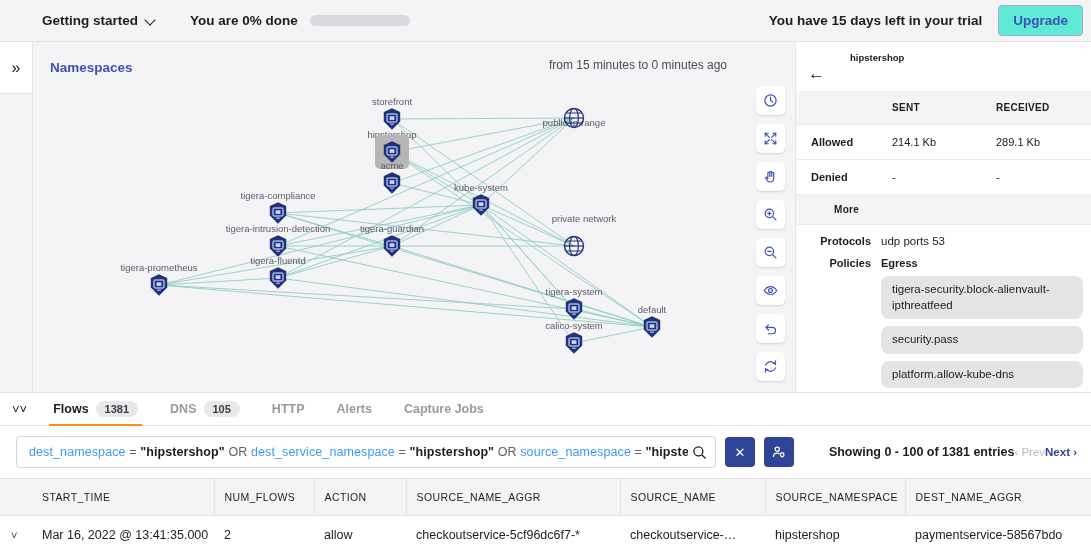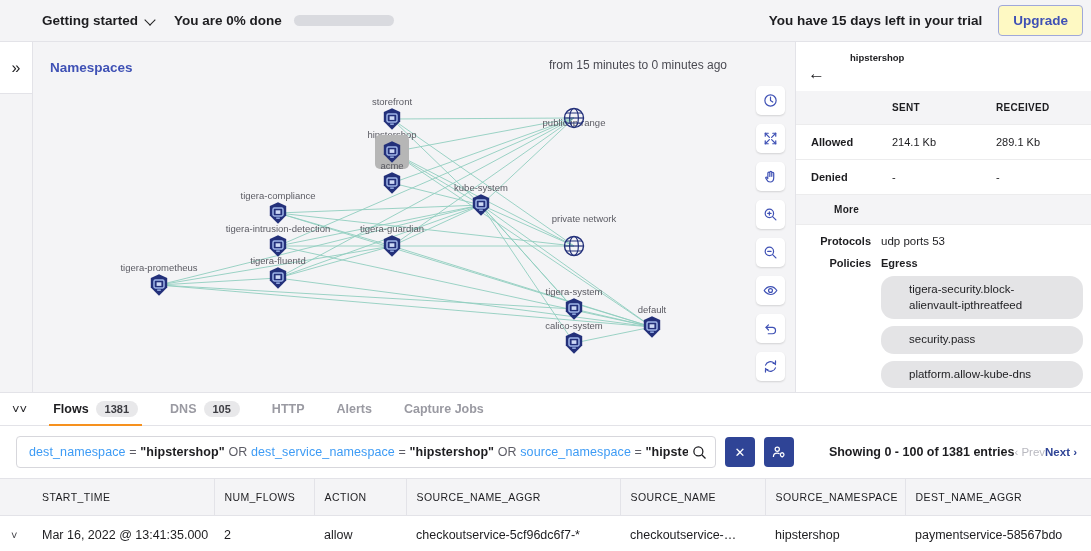--- a/index.html
+++ b/index.html
@@ -25,30 +25,30 @@
   }
   .chev-down {
     width: 11px; height: 11px; position: relative; display: inline-block;
   }
   .chev-down::after {
     content: ""; position: absolute; left: 1px; top: 1px;
     width: 7px; height: 7px;
     border-right: 1.6px solid #222; border-bottom: 1.6px solid #222;
     transform: rotate(45deg);
   }
-  .done-text { margin-left: 18px; font-size: 13.5px; font-weight: 700; color: #1d1d20; }
+  .done-text { margin-left: 34px; font-size: 13.5px; font-weight: 700; color: #1d1d20; }
   .progress-track {
     margin-left: 12px; width: 100px; height: 11px; border-radius: 6px; background: #d9dadf;
   }
   .trial-text {
     margin-left: auto; font-size: 13.5px; font-weight: 700; color: #1d1d20;
   }
   .upgrade-btn {
     margin-left: 16px; margin-right: 8px;
-    background: #fef9c3; color: #3f51b5;
+    background: #5eead4; color: #3f51b5;
     border: 1px solid #9fa8da; border-radius: 4px;
     font-size: 13.5px; font-weight: 700; font-family: inherit;
     padding: 7px 14px; cursor: pointer;
   }
 
   
   .rail {
     position: absolute; top: 42px; left: 0; width: 33px; height: 52px;
     background: #ffffff; border-right: 1px solid #e3e3e8; border-bottom: 1px solid #e3e3e8;
     display: flex; align-items: center; justify-content: center; cursor: pointer;
@@ -126,22 +126,22 @@
   .more-bar {
     background: #f4f4f6; font-size: 10px; font-weight: 700; color: #1d1d20;
     padding: 9px 8px 9px 38px; letter-spacing: .3px;
     border-bottom: 1px solid #ececed;
   }
   .kv { display: flex; padding: 10px 8px 0 8px; }
   .kv .k { width: 77px; text-align: right; font-size: 11px; font-weight: 700; color: #1d1d20; padding-right: 10px; flex: none; }
   .kv .v { font-size: 11.5px; color: #1d1d20; }
   .kv .v b { font-size: 11px; }
   .pill {
-    display: block; background: #e4e4e6; border-radius: 13px;
-    padding: 6px 28px; margin-top: 7px; font-size: 11.5px; color: #1d1d20;
+    display: block; background: #e4e4e6; border-radius: 8px;
+    padding: 6px 11px; margin-top: 7px; font-size: 11.5px; color: #1d1d20;
     line-height: 1.35;
   }
 
   
   .tabbar {
     position: absolute; top: 392px; left: 0; width: 1091px; height: 34px;
     background: #ffffff; border-top: 1px solid #e3e3e8; border-bottom: 1px solid #e3e3e8;
     display: flex; align-items: center;
   }
   .dblchev { margin-left: 12px; margin-right: 10px; font-size: 13px; color: #1d1d20; cursor: pointer; line-height: 1; }

